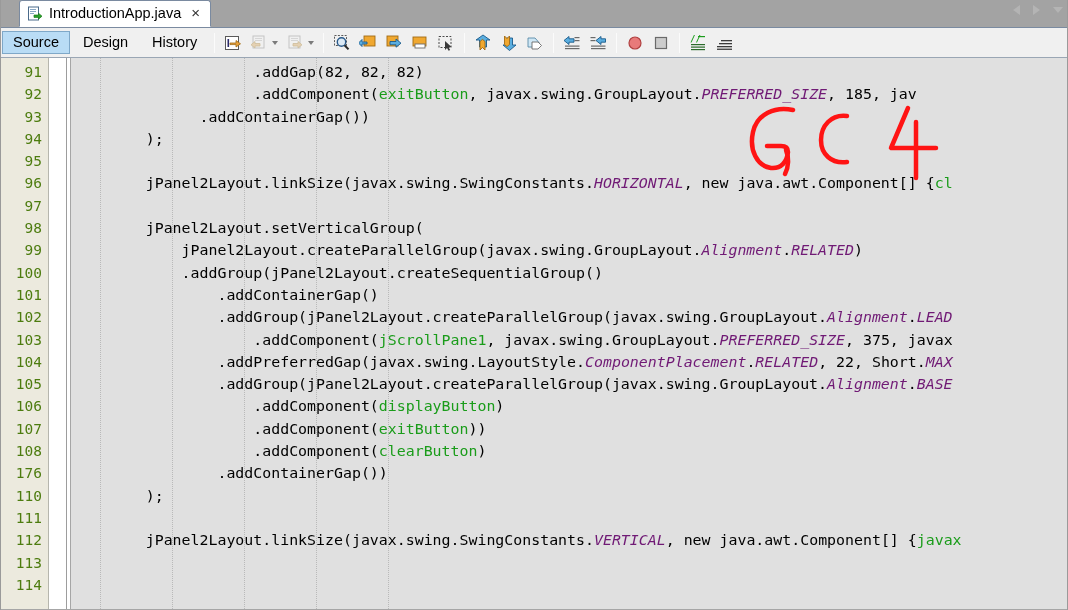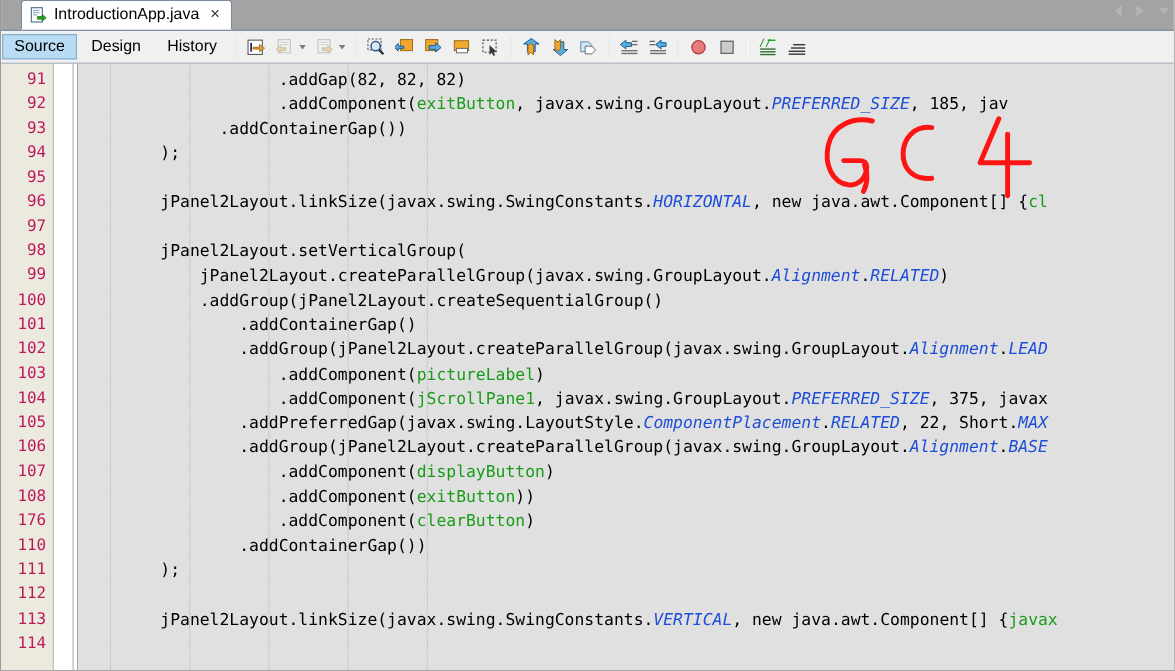--- a/index.html
+++ b/index.html
@@ -136,21 +136,21 @@
     flex: 0 0 48px;
     padding-top: 3px;
   }
   .gutter .ln {
     height: 22.3px;
     line-height: 22.3px;
     text-align: right;
     padding-right: 6px;
     font-family: "DejaVu Sans Mono", monospace;
     font-size: 14.5px;
-    color: #be185d;
+    color: #4d7c0f;
   }
   .glyphstrip {
     width: 18px;
     flex: 0 0 18px;
     background: #ffffff;
     border-right: 1px solid #9d9d9d;
   }
   .errorstrip-left {
     width: 4px; flex: 0 0 4px;
     background: #ffffff;
@@ -179,21 +179,21 @@
     z-index: 1;
     height: 22.3px;
     line-height: 22.3px;
     white-space: pre;
     font-family: "DejaVu Sans Mono", monospace;
     font-size: 14.9px;
     color: #000000;
     padding-left: 3px;
   }
   .k  { color: #000000; }           
-  .s  { color: #1d4ed8; font-style: italic; }  
+  .s  { color: #701a75; font-style: italic; }  
   .f  { color: #1a9c1a; margin-top: 18px; }           
   .n  { color: #000000; }
 
   
   .ink {
     position: absolute;
     z-index: 5;
     pointer-events: none;
   }
 
@@ -448,21 +448,20 @@
         <div class="code-line"><span class="n">              .addContainerGap())</span></div>
         <div class="code-line"><span class="n">        );</span></div>
         <div class="code-line"><span class="n"></span></div>
         <div class="code-line"><span class="n">        jPanel2Layout.linkSize(javax.swing.SwingConstants.</span><span class="s">HORIZONTAL</span><span class="n">, </span><span class="k">new</span><span class="n"> java.awt.Component[] {</span><span class="f">cl</span></div>
         <div class="code-line"><span class="n"></span></div>
         <div class="code-line"><span class="n">        jPanel2Layout.setVerticalGroup(</span></div>
         <div class="code-line"><span class="n">            jPanel2Layout.createParallelGroup(javax.swing.GroupLayout.</span><span class="s">Alignment</span><span class="n">.</span><span class="s">RELATED</span><span class="n">)</span></div>
         <div class="code-line"><span class="n">            .addGroup(jPanel2Layout.createSequentialGroup()</span></div>
         <div class="code-line"><span class="n">                .addContainerGap()</span></div>
         <div class="code-line"><span class="n">                .addGroup(jPanel2Layout.createParallelGroup(javax.swing.GroupLayout.</span><span class="s">Alignment</span><span class="n">.</span><span class="s">LEAD</span></div>
-        <div class="code-line"><span class="n">                    .addComponent(</span><span class="f">pictureLabel</span><span class="n">)</span></div>
         <div class="code-line"><span class="n">                    .addComponent(</span><span class="f">jScrollPane1</span><span class="n">, javax.swing.GroupLayout.</span><span class="s">PREFERRED_SIZE</span><span class="n">, 375, javax</span></div>
         <div class="code-line"><span class="n">                .addPreferredGap(javax.swing.LayoutStyle.</span><span class="s">ComponentPlacement</span><span class="n">.</span><span class="s">RELATED</span><span class="n">, 22, Short.</span><span class="s">MAX</span></div>
         <div class="code-line"><span class="n">                .addGroup(jPanel2Layout.createParallelGroup(javax.swing.GroupLayout.</span><span class="s">Alignment</span><span class="n">.</span><span class="s">BASE</span></div>
         <div class="code-line"><span class="n">                    .addComponent(</span><span class="f">displayButton</span><span class="n">)</span></div>
         <div class="code-line"><span class="n">                    .addComponent(</span><span class="f">exitButton</span><span class="n">))</span></div>
         <div class="code-line"><span class="n">                    .addComponent(</span><span class="f">clearButton</span><span class="n">)</span></div>
         <div class="code-line"><span class="n">                .addContainerGap())</span></div>
         <div class="code-line"><span class="n">        );</span></div>
         <div class="code-line"><span class="n"></span></div>
         <div class="code-line"><span class="n">        jPanel2Layout.linkSize(javax.swing.SwingConstants.</span><span class="s">VERTICAL</span><span class="n">, </span><span class="k">new</span><span class="n"> java.awt.Component[] {</span><span class="f">javax</span></div>

